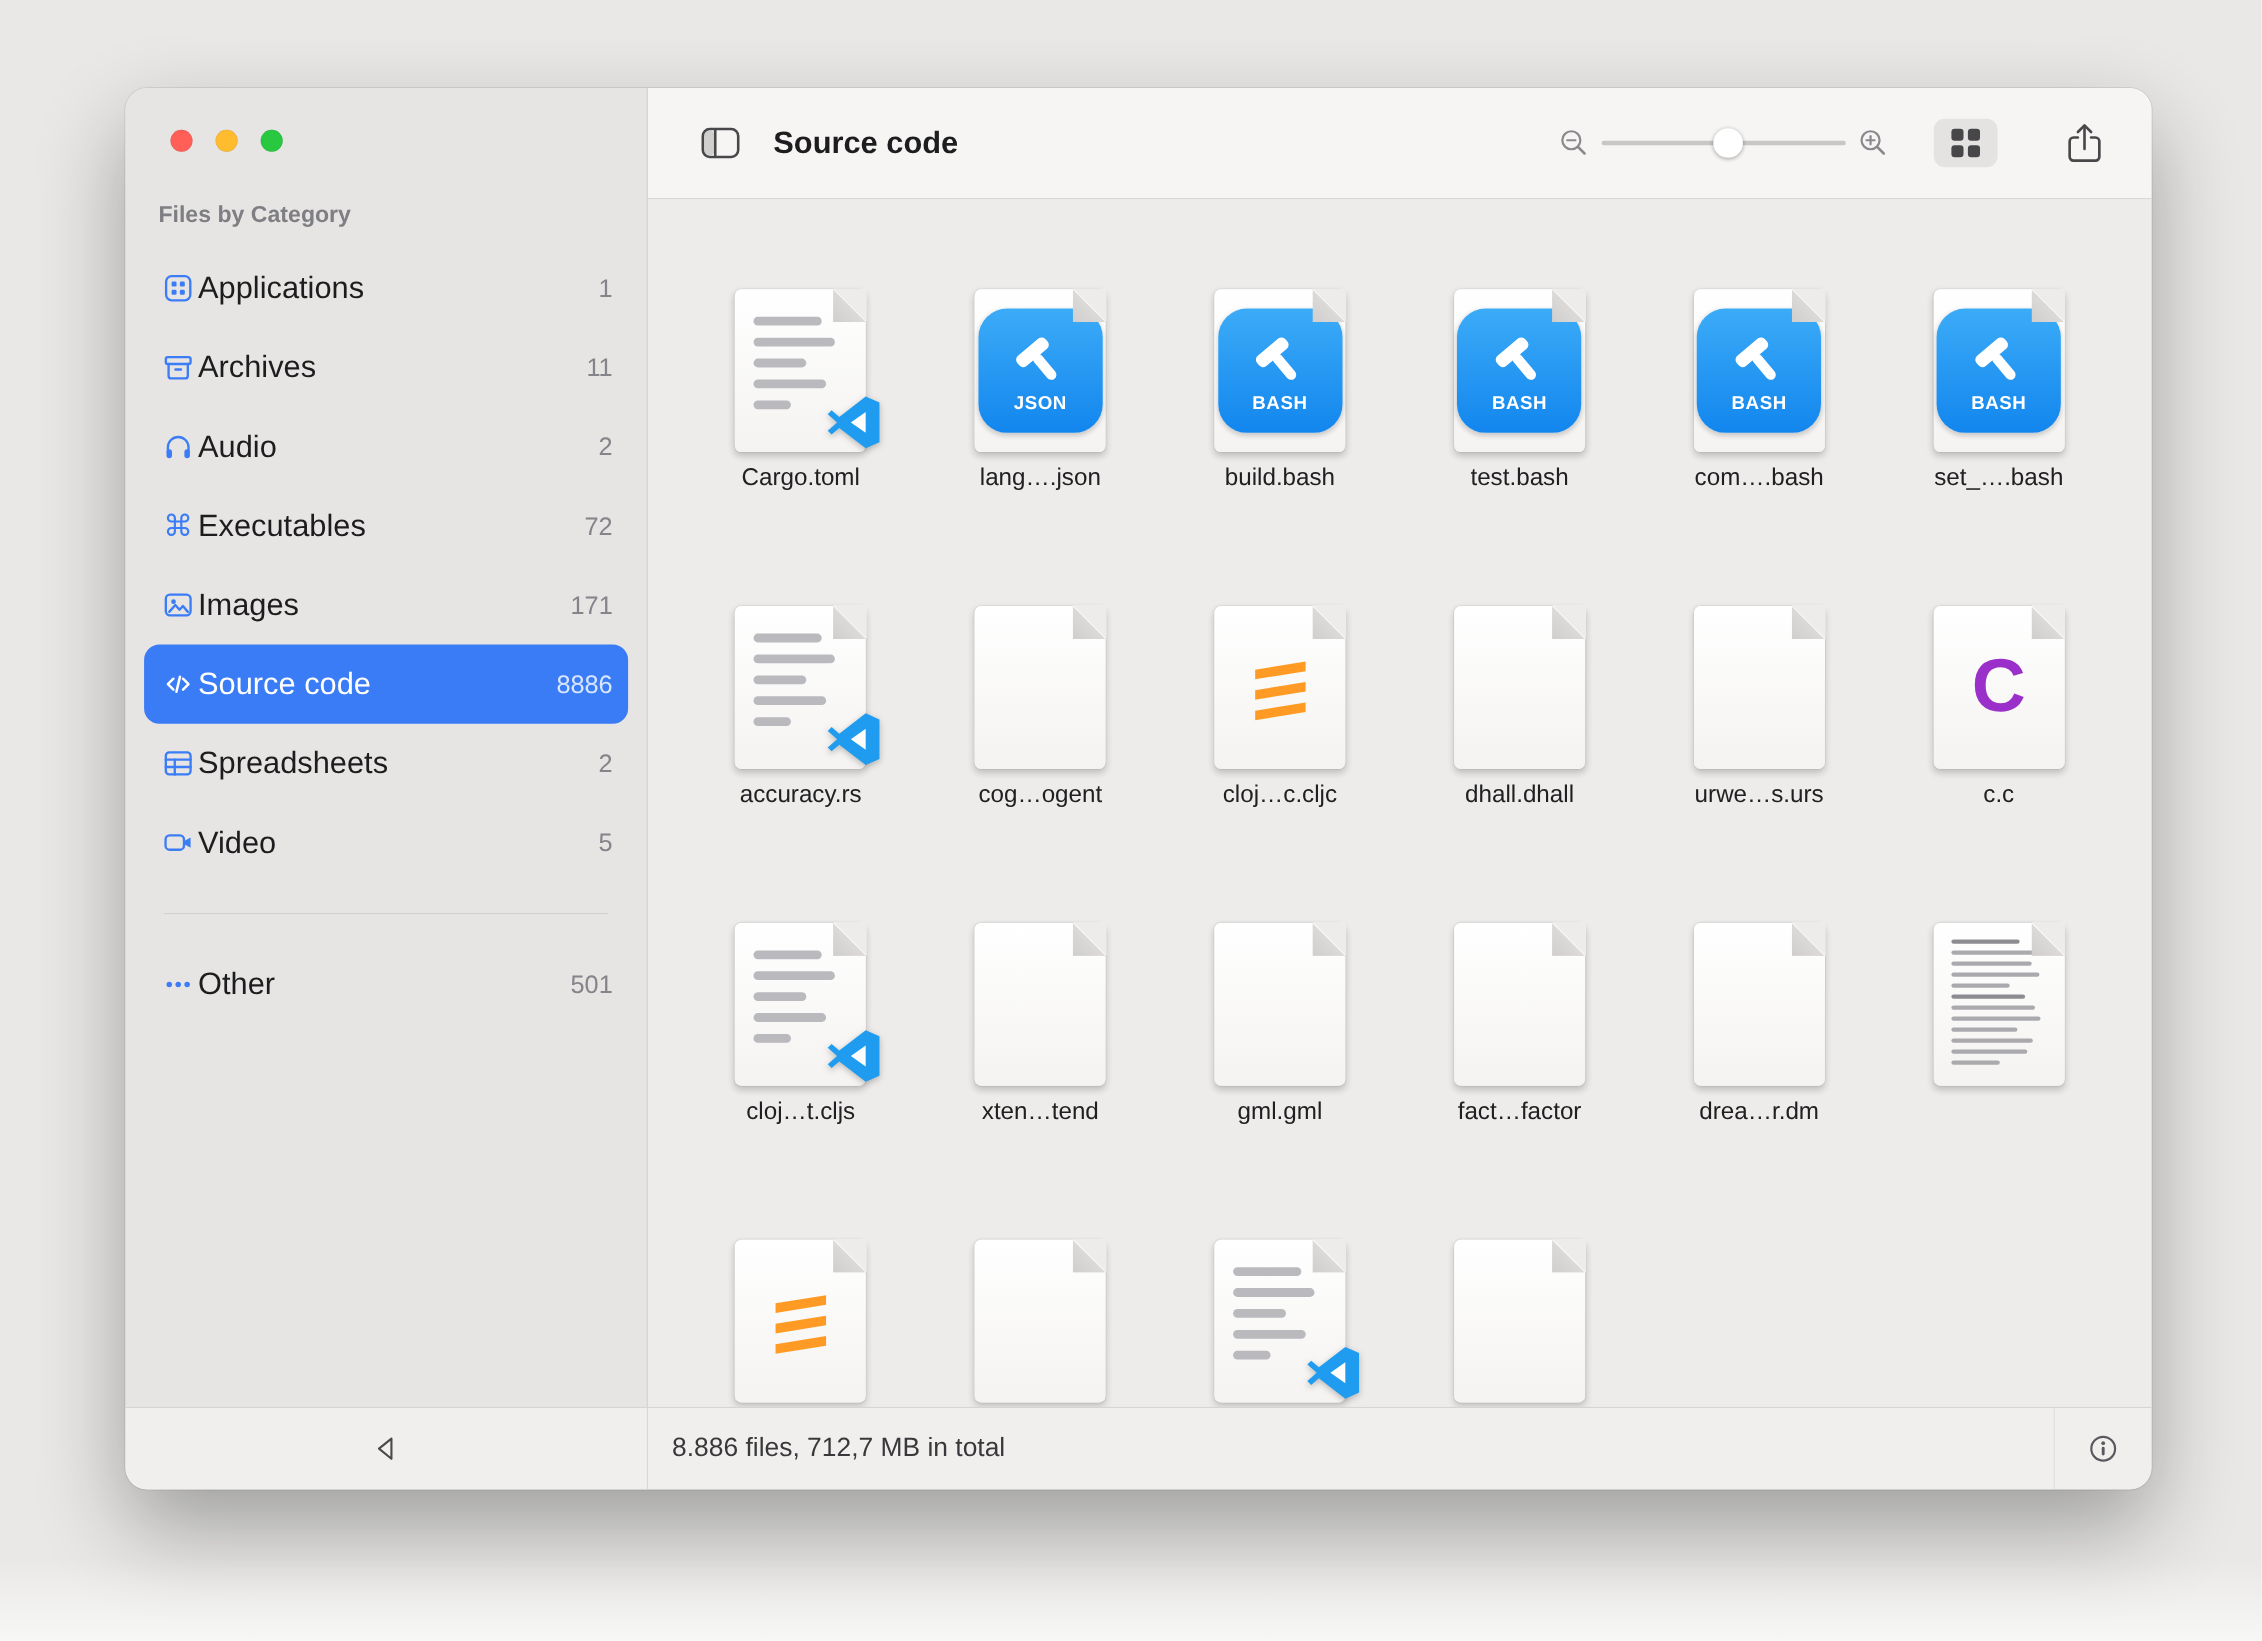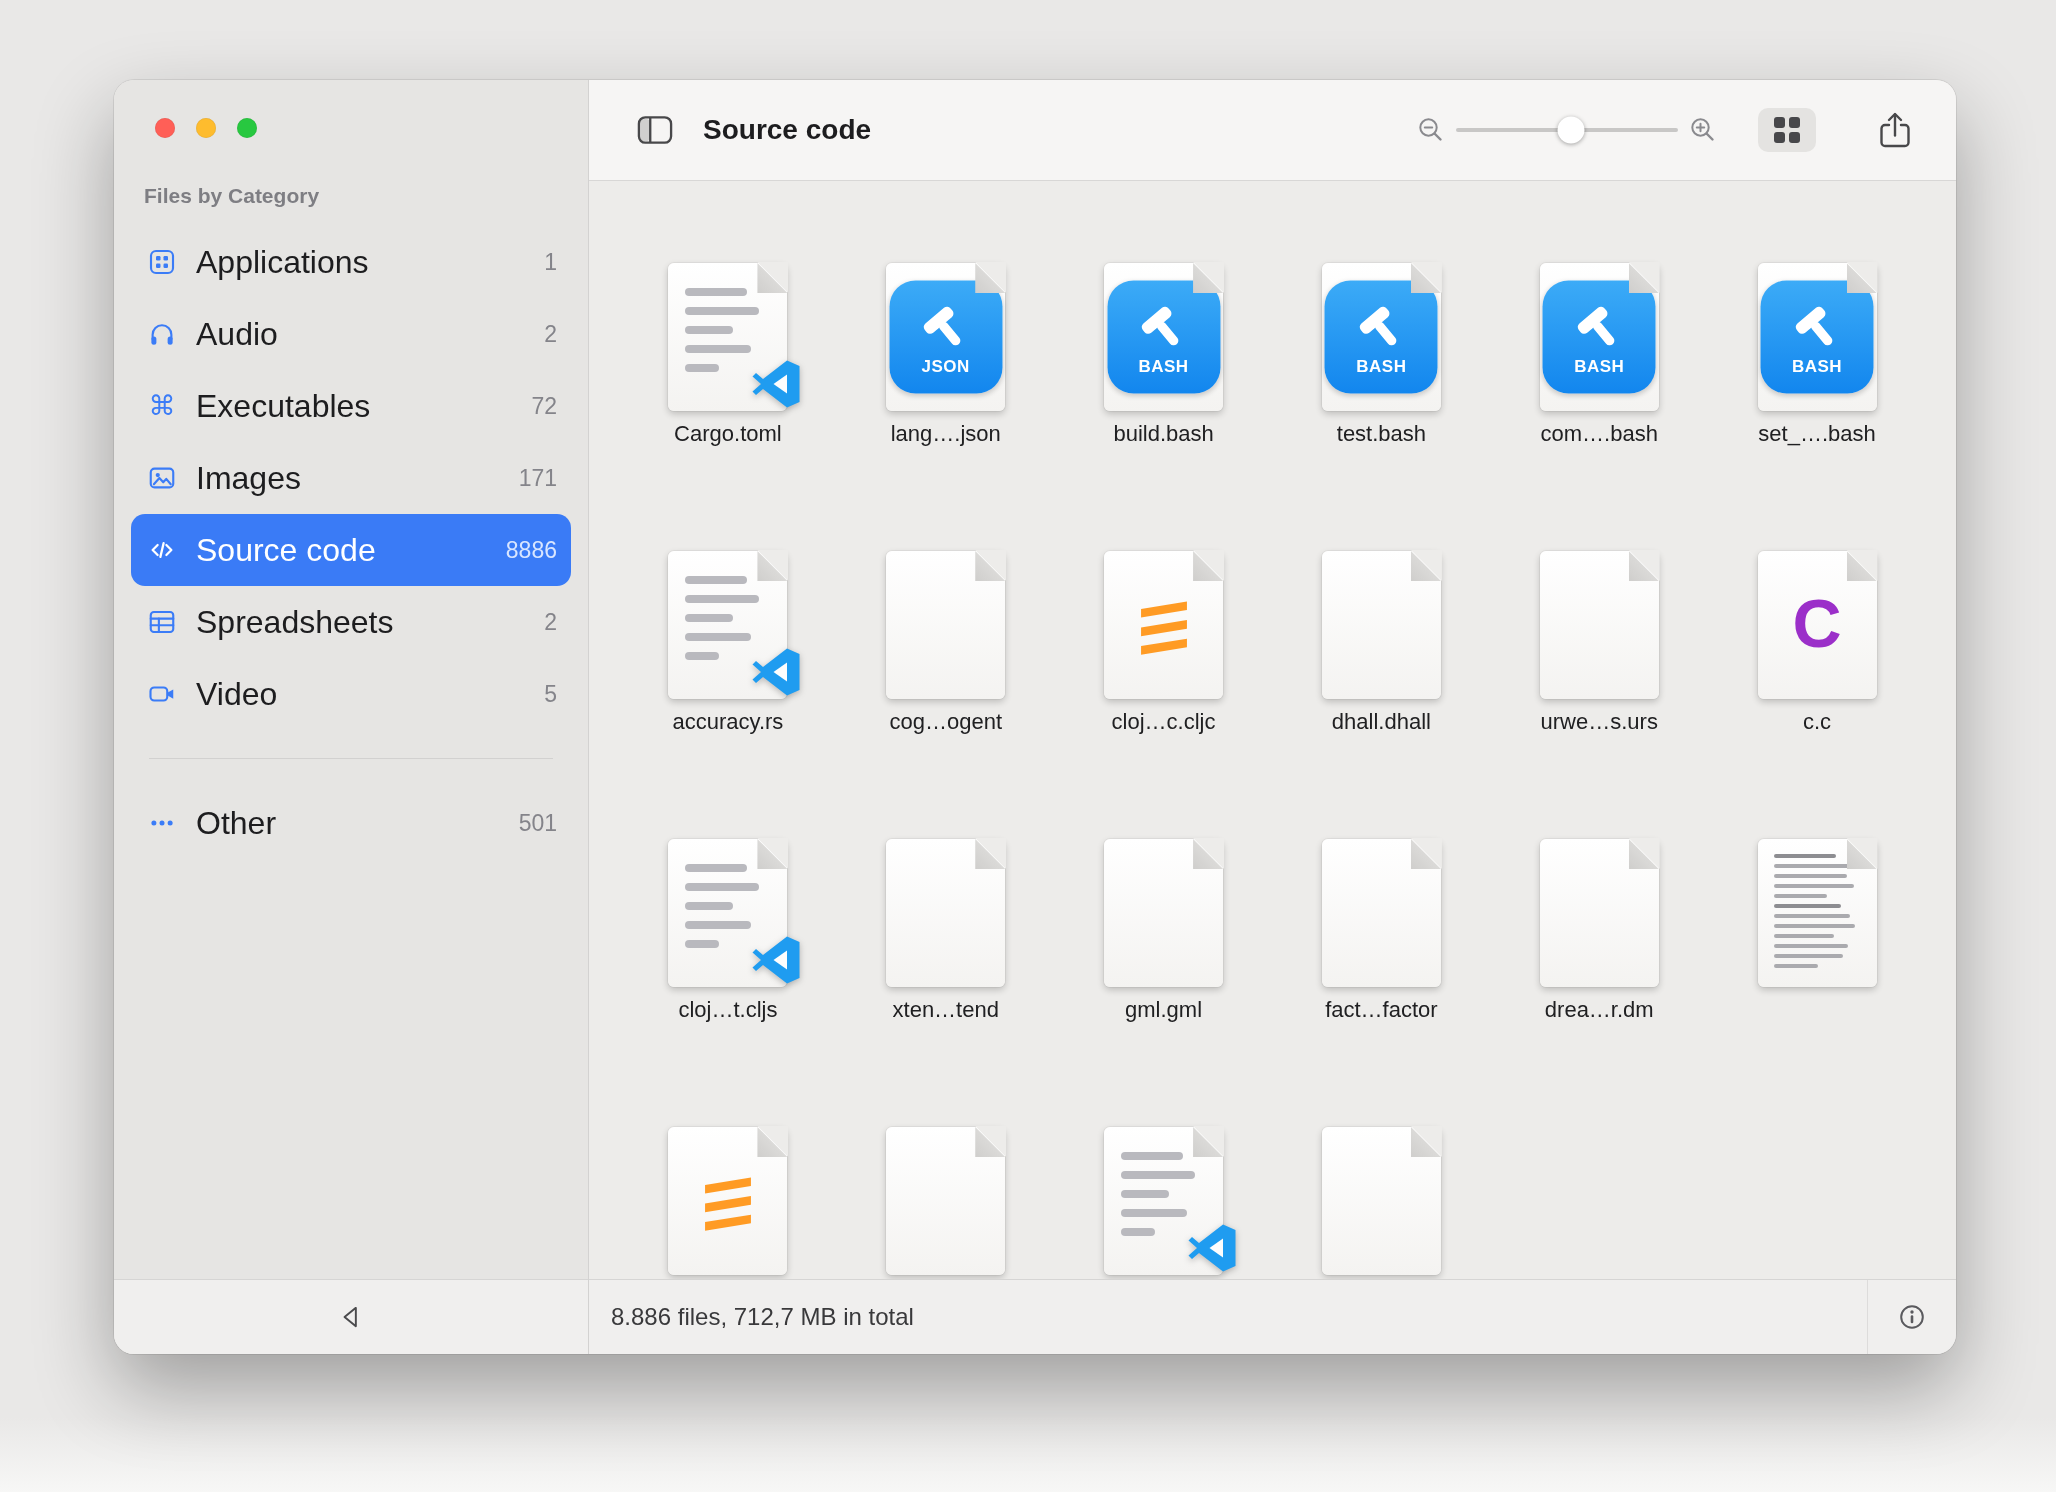--- a/index.html
+++ b/index.html
@@ -19,21 +19,21 @@
     display:flex;flex-direction:column;position:relative;}
   .traffic{position:absolute;top:38px;left:41px;display:flex;gap:21px;}
   .dot{width:20px;height:20px;border-radius:50%;box-shadow:inset 0 0 1px rgba(0,0,0,.25);}
   .dot.red{background:#ff5f57}.dot.yellow{background:#febc2e}.dot.green{background:#28c840}
   .sb-title{margin:104px 0 18px 30px;font-size:21px;font-weight:700;color:#7e7e83;}
   .sb-list{padding:0 17px;}
   .sb-item{display:flex;align-items:center;height:72px;border-radius:14px;padding:0 14px 0 13px;}
   .sb-icon{width:36px;display:flex;justify-content:center;align-items:center;color:#3b7cf7;}
   .sb-icon svg{width:30px;height:30px;}
   .cmd{font-size:27px;line-height:1;color:currentColor;}
-  .sb-label{margin-left:16px;font-size:32px;color:#1d1d1f;}
+  .sb-label{margin-left:0;font-size:28px;color:#1d1d1f;}
   .sb-count{margin-left:auto;font-size:23px;color:#84848a;}
   .sb-item.sel{background:#3a7bf6;}
   .sb-item.sel .sb-icon{color:#fff;}
   .sb-item.sel .sb-label{color:#fff;font-weight:500;}
   .sb-item.sel .sb-count{color:#d9e6ff;}
   .sb-sep{height:1px;background:#d2d1d0;margin:28px 18px;}
   .sb-footer{margin-top:auto;height:74px;border-top:1px solid #d6d5d4;background:#f0efee;
     display:flex;align-items:center;justify-content:center;}
   
   .main{flex:1;display:flex;flex-direction:column;min-width:0;}
@@ -110,20 +110,31 @@
               <rect x="7.2" y="7.2" width="3.6" height="3.6" rx="1" fill="currentColor" stroke="none"></rect>
               <rect x="13.2" y="7.2" width="3.6" height="3.6" rx="1" fill="currentColor" stroke="none"></rect>
               <rect x="7.2" y="13.2" width="3.6" height="3.6" rx="1" fill="currentColor" stroke="none"></rect>
               <rect x="13.2" y="13.2" width="3.6" height="3.6" rx="1" fill="currentColor" stroke="none"></rect>
             </svg>
         </span>
         <span class="sb-label">Applications</span>
         <span class="sb-count">1</span>
       </div>
 
+      <div class="sb-item">
+        <span class="sb-icon">
+          <svg viewBox="0 0 24 24" fill="none" stroke="currentColor" stroke-width="1.7" stroke-linecap="round" stroke-linejoin="round">
+              <rect x="3" y="4.5" width="18" height="5" rx="1.5"></rect>
+              <path d="M5 9.5 V18 a2 2 0 0 0 2 2 h10 a2 2 0 0 0 2 -2 V9.5"></path>
+              <path d="M10 13.5 h4"></path>
+            </svg>
+        </span>
+        <span class="sb-label">Archives</span>
+        <span class="sb-count">11</span>
+      </div>
 
       <div class="sb-item">
         <span class="sb-icon">
           <svg viewBox="0 0 24 24" fill="none" stroke="currentColor" stroke-width="1.7" stroke-linecap="round" stroke-linejoin="round">
               <path d="M4.5 16 v-3.5 a7.5 7.5 0 0 1 15 0 V16"></path>
               <rect x="3.5" y="14" width="4" height="6.5" rx="2" fill="currentColor" stroke="none"></rect>
               <rect x="16.5" y="14" width="4" height="6.5" rx="2" fill="currentColor" stroke="none"></rect>
             </svg>
         </span>
         <span class="sb-label">Audio</span>

